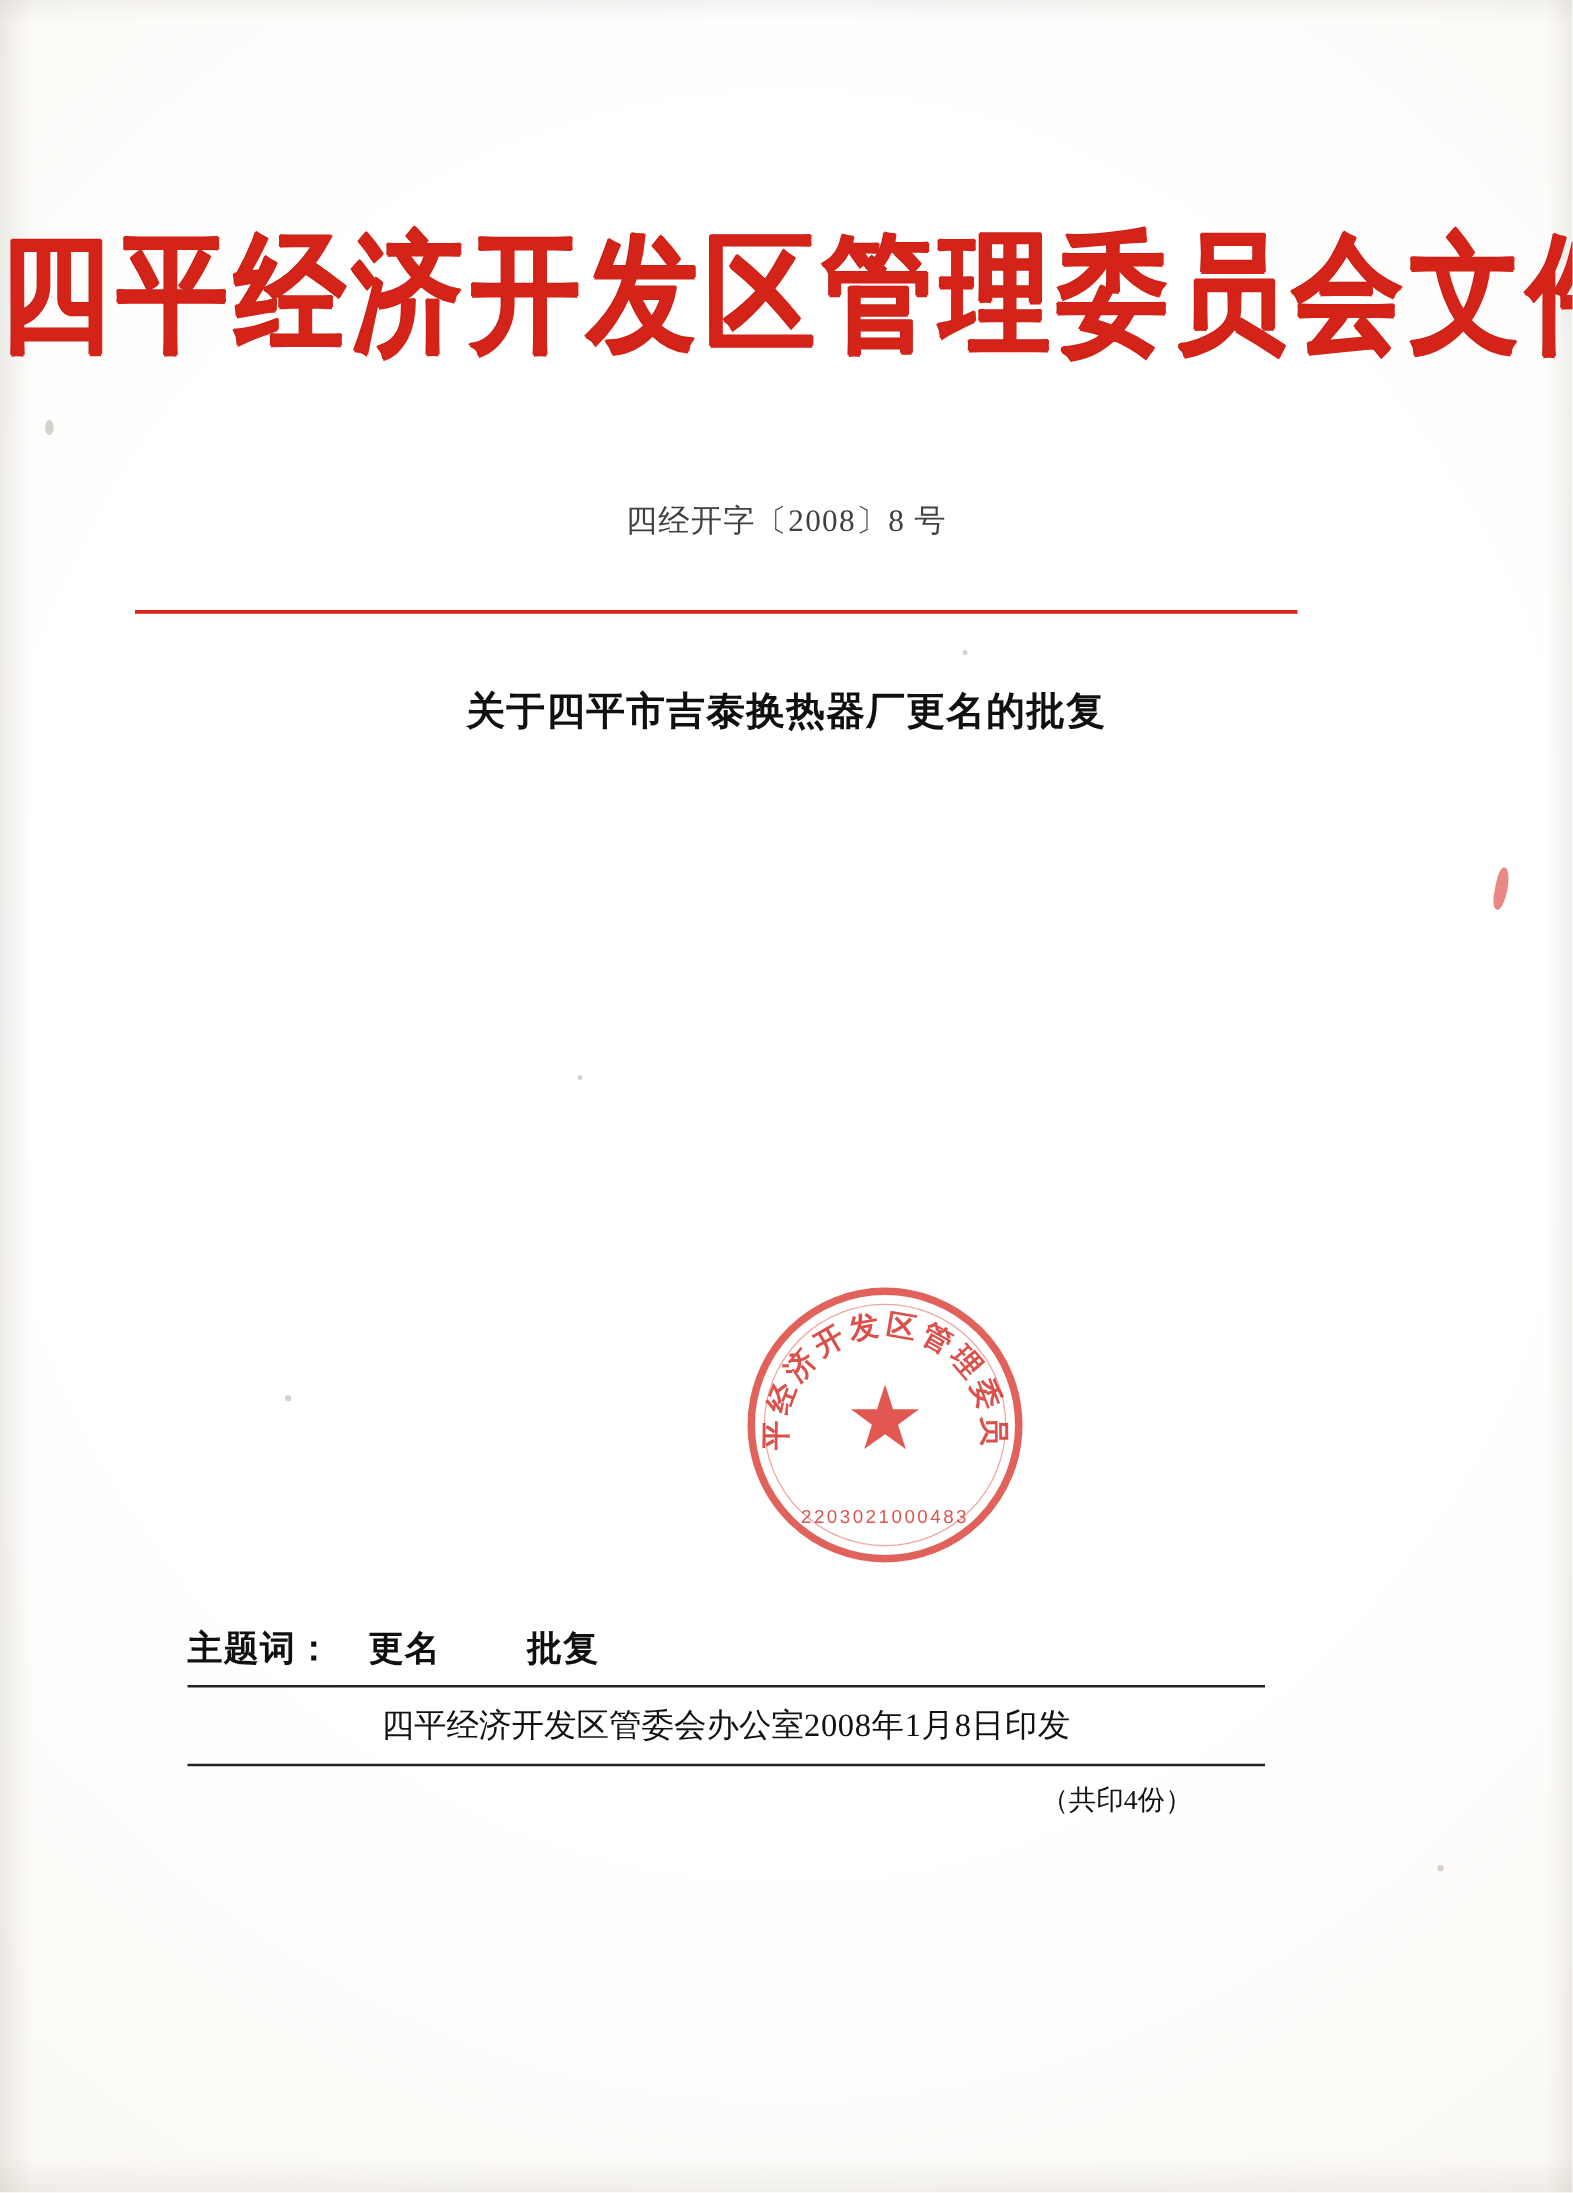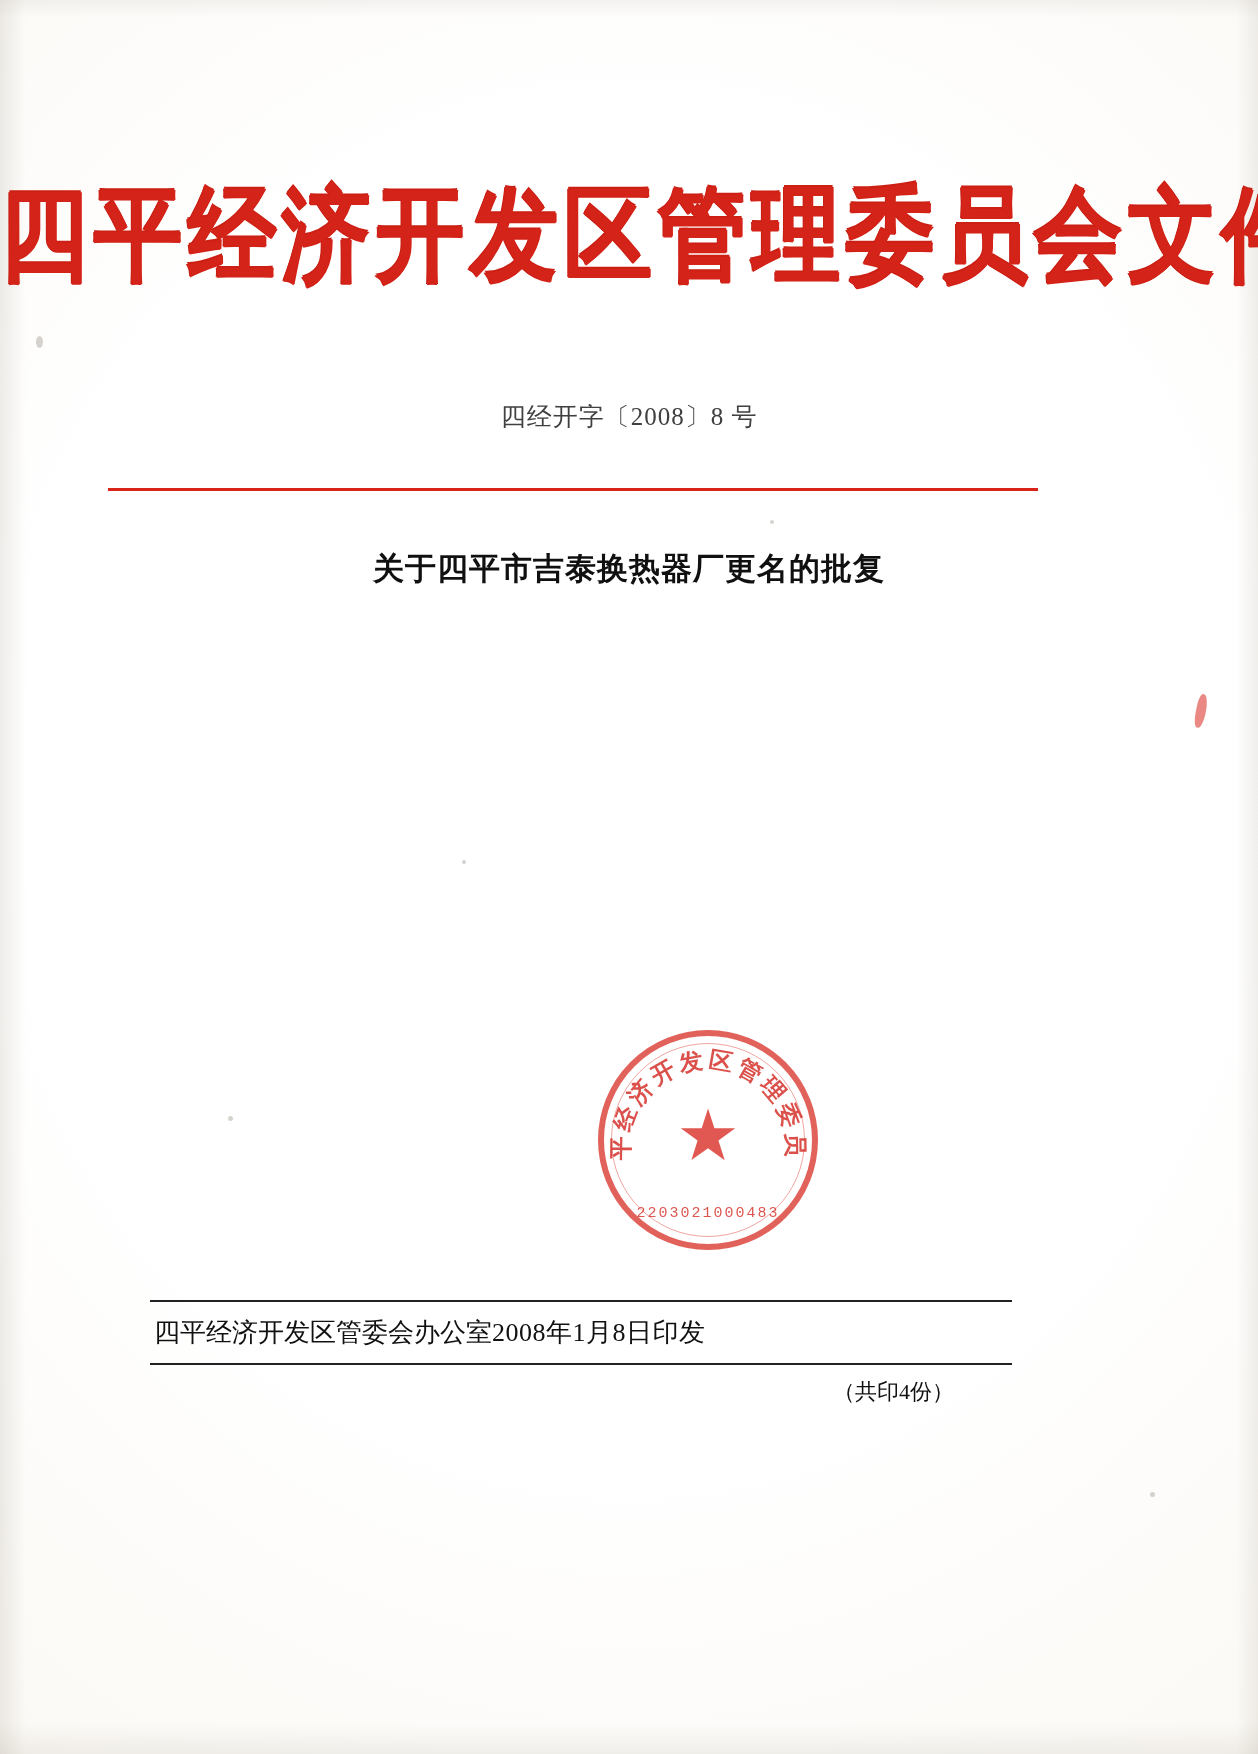--- a/index.html
+++ b/index.html
@@ -180,21 +180,21 @@
     font-size: 25px;
     letter-spacing: 4px;
   }
   .seal-code {
     position: absolute;
     left: 0;
     bottom: 22px;
     width: 100%;
     text-align: center;
     color: rgba(208,28,20,0.85);
-    font-family: Liberation Mono, monospace;
+    font-family: Liberation Sans, sans-serif;
     font-size: 15px;
     letter-spacing: 2px;
   }
 
   
   .footer {
     position: absolute;
     left: 150px;
     top: 1300px;
     width: 862px;
@@ -209,21 +209,21 @@
   }
   .kw-row .kw-label { margin-right: 18px; }
   .kw-row .kw-a { margin-right: 58px; }
   .hr-thin {
     height: 2px;
     background: #222;
     width: 862px;
   }
   .footer-row {
     display: flex;
-    justify-content: flex-start;
+    justify-content: center;
     align-items: baseline;
     font-size: 26px;
     padding: 13px 4px 13px 4px;
     color: #111;
   }
   .footer-row .right { letter-spacing: 0.5px; }
   .copies {
     text-align: right;
     font-size: 22px;
     padding-top: 12px;
@@ -273,20 +273,25 @@
       </defs>
       <text>
         <textPath href="#arcpath" startOffset="50%" text-anchor="middle" id="seal-arc-label">四平经济开发区管理委员会</textPath>
       </text>
     </svg>
     <div class="seal-star">★</div>
     <div class="seal-code">2203021000483</div>
   </div>
 
   <div class="footer">
+    <div class="kw-row">
+      <span class="kw-label">主题词：</span>
+      <span class="kw-a">更名</span>
+      <span class="kw-b">批复</span>
+    </div>
     <div class="hr-thin"></div>
     <div class="footer-row">
       <span class="left">四平经济开发区管委会办公室</span>
       <span class="right">2008年1月8日印发</span>
     </div>
     <div class="hr-thin"></div>
     <div class="copies">（共印4份）</div>
   </div>
 
 </div>

